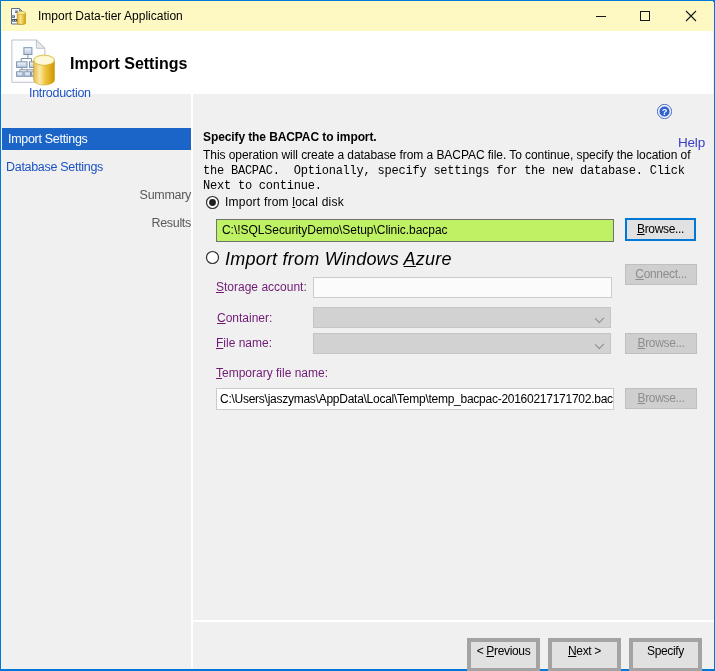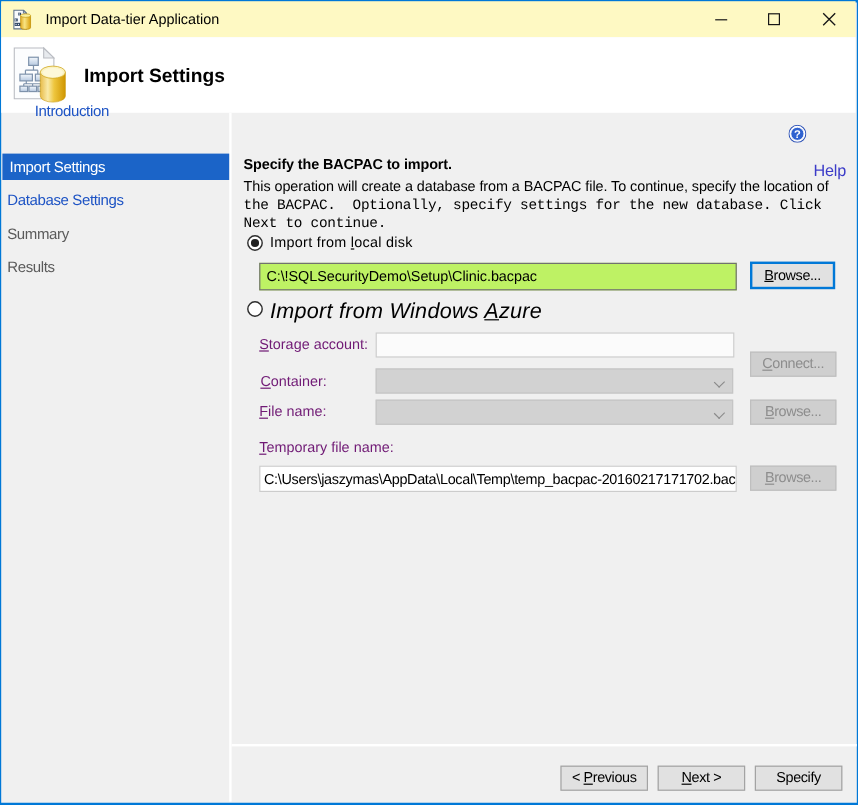--- a/index.html
+++ b/index.html
@@ -13,32 +13,32 @@
 #minbtn { position:absolute; left:595px; top:15px; width:10px; height:1px; background:#171717; }
 #maxbtn { position:absolute; left:639px; top:10px; width:10px; height:10px; border:1px solid #171717; }
 #closebtn { position:absolute; left:684px; top:9px; width:12px; height:12px; }
 
 #header { position:absolute; left:1px; top:31px; width:712px; height:63px; background:#fff; }
 #headtitle { position:absolute; left:69px; top:24px; font-size:16px; font-weight:bold; color:#000; }
 
 #vline { position:absolute; left:191px; top:94px; width:2px; height:574px; background:#ffffff; }
 .nav { position:absolute; left:1px; width:190px; height:28px; line-height:28px; font-size:12.5px; letter-spacing:-0.3px; padding-left:5px; }
 .nav.link { color:#1d53c4; }
-.nav.dim { color:#5a5a5a; }
+.nav.dim { color:#5a5a5a;text-align:right; }
 #navsel { position:absolute; left:2px; top:128px; width:189px; height:22px; background:#1b64c8; color:#fff; font-size:12.5px; letter-spacing:-0.3px; line-height:22px; padding-left:6px; }
 
 #helpicon { position:absolute; left:657px; top:104px; width:15px; height:15px; }
 #helptext { position:absolute; left:678px; top:103px; font-size:13.5px; color:#3c3cc8; letter-spacing:-0.2px;margin-top:32px; }
 #heading { position:absolute; left:203px; top:130px; font-weight:bold; font-size:12px; letter-spacing:-0.1px; }
 #para { position:absolute; left:203px; top:148px; font-size:12px; line-height:14.7px; width:515px; }
 #para .l1 { letter-spacing:-0.06px; }
 #para .l2 { letter-spacing:-0.22px;font-family:Liberation Mono, monospace; }
 #radio1lbl { position:absolute; left:225px; top:195px; font-size:12px; letter-spacing:0.22px; }
 #input1 { position:absolute; left:216px; top:219px; width:398px; height:23px; background:#bef264; border:1px solid #717171; line-height:21px; padding-left:5px; white-space:nowrap; overflow:hidden; letter-spacing:-0.05px; }
-.btn { position:absolute; width:72px; height:21px; background:#e1e1e1; border:1px solid #a3a3a3; text-align:center; line-height:19px; font-size:12px; letter-spacing:-0.33px; }
+.btn { position:absolute; width:72px; height:34px; background:#e1e1e1; border:4px solid #a3a3a3; text-align:center; line-height:19px; font-size:12px; letter-spacing:-0.33px; }
 #browse1 { left:625px; top:218px; width:71px; height:23px; border:2px solid #0078d7; line-height:19px; }
 #radio2lbl { position:absolute; left:225px; top:249px; font-size:18px; letter-spacing:0.22px;font-style:italic; }
 .dlabel { position:absolute; font-size:12px; color:#701a75; }
 .dinput { position:absolute; background:#fbfbfb; border:1px solid #cccccc; }
 .dbtn { position:absolute; width:72px; height:21px; background:#cfcfcf; border:1px solid #bfbfbf; color:#8d8d8d; text-align:center; line-height:19px; font-size:12px; letter-spacing:-0.33px; }
 .dcombo { position:absolute; background:#d2d2d2; border:1px solid #c5c5c5; }
 .chev { position:absolute; right:7px; top:7px; width:7px; height:7px; border-left:1px solid #8a8a8a; border-bottom:1px solid #8a8a8a; transform:rotate(-45deg) scale(1,0.9); transform-origin:center; }
 u { text-decoration:underline; }
 #hline { position:absolute; left:193px; top:620px; width:521px; height:2px; background:#fff; }
 </style>
@@ -127,21 +127,21 @@
 <div id="input1">C:\!SQLSecurityDemo\Setup\Clinic.bacpac</div>
 <div class="btn" id="browse1"><u>B</u>rowse...</div>
 
 <svg id="radio2" style="position:absolute;left:205px;top:250px" width="15" height="15" viewBox="0 0 15 15">
     <circle cx="7.5" cy="7.5" r="6" fill="#fff" stroke="#2e2e2e" stroke-width="1.2"></circle>
   </svg>
 <div id="radio2lbl">Import from Windows <u>A</u>zure</div>
 
 <div class="dlabel" style="left:216px; top:280px;"><u>S</u>torage account:</div>
 <div class="dinput" style="left:313px; top:277px; width:299px; height:21px;"></div>
-<div class="dbtn" style="left:625px; top:293px;"><u>C</u>onnect...</div>
+<div class="dbtn" style="left:625px; top:264px;"><u>C</u>onnect...</div>
 
 <div class="dlabel" style="left:217px; top:311px;"><u>C</u>ontainer:</div>
 <div class="dcombo" style="left:313px; top:307px; width:298px; height:21px;">
     <div class="chev"></div>
   </div>
 
 <div class="dlabel" style="left:216px; top:336px;"><u>F</u>ile name:</div>
 <div class="dcombo" style="left:313px; top:333px; width:298px; height:21px;">
     <div class="chev"></div>
   </div>

